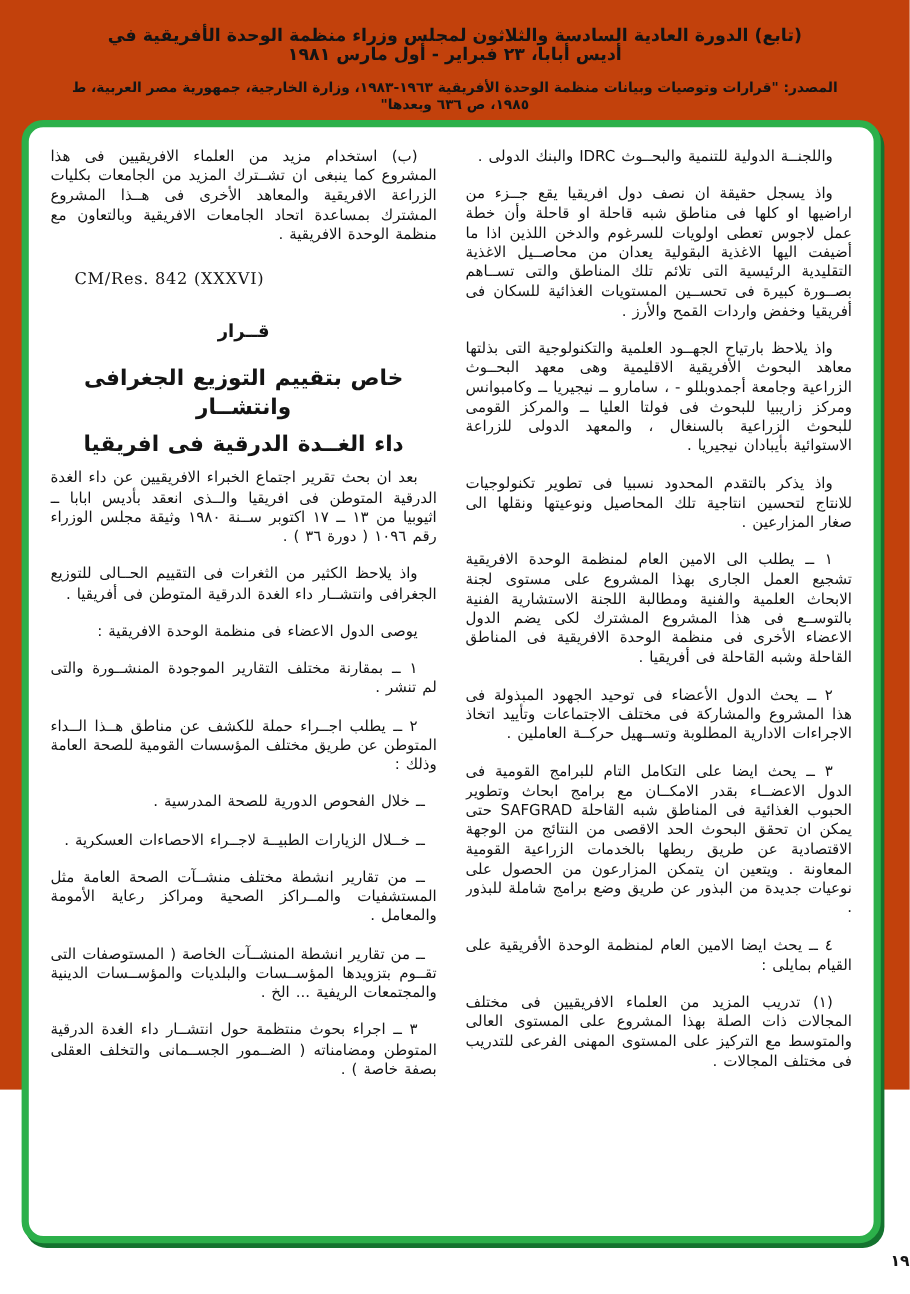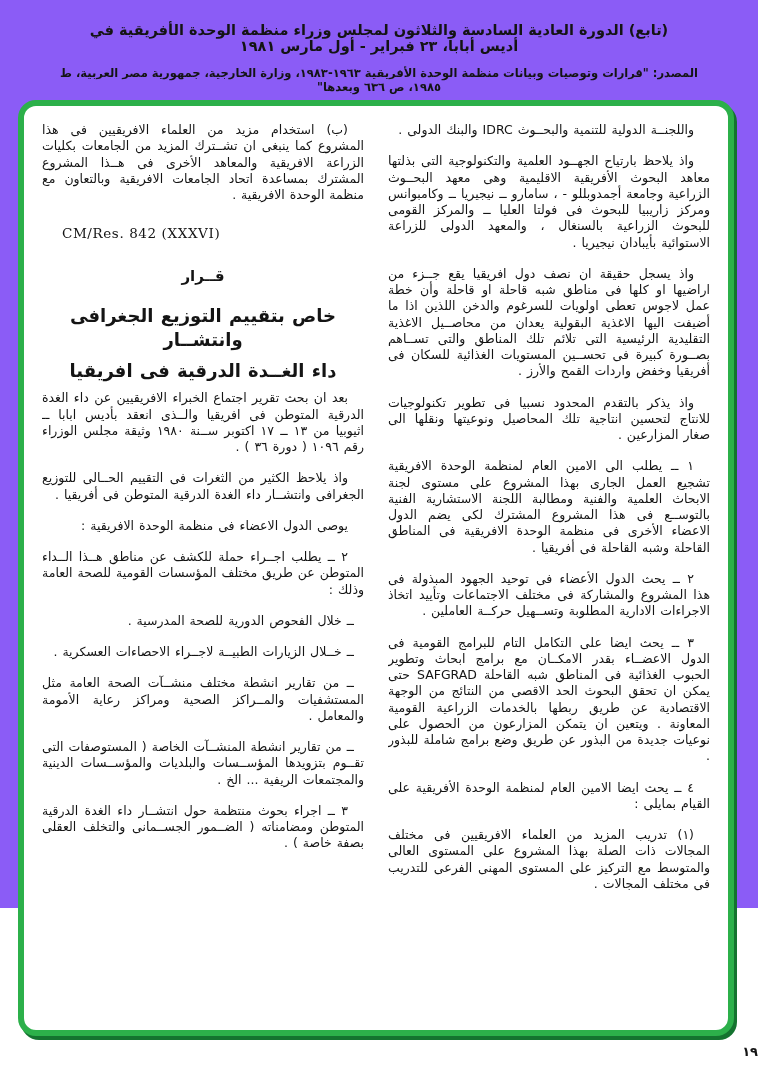--- a/index.html
+++ b/index.html
@@ -5,21 +5,21 @@
   * { box-sizing: border-box; }
   html, body { margin: 0; padding: 0; }
   body {
     width: 758px; height: 1078px;
     background: #ffffff;
     font-family: "DejaVu Sans", sans-serif;
     color: #141414;
     position: relative;
     overflow: hidden;
   }
-  .page { position: relative; width: 758px; height: 908px; background: #8b5cf6; }
+  .page { position: relative; width: 758px; height: 908px; background: #c2410c; }
 
   
   .header {
     position: absolute; top: 22px; left: 0; right: 0;
     text-align: center; direction: rtl;
   }
   .header-line1 {
     font-size: 14.5px; font-weight: bold; letter-spacing: 0.2px;
     padding: 0 70px;
   }
@@ -80,39 +80,40 @@
   <div class="header">
     <div class="header-line1">(تابع) الدورة العادية السادسة والثلاثون لمجلس وزراء منظمة الوحدة الأفريقية في أديس أبابا، ٢٣ فبراير - أول مارس ١٩٨١</div>
     <div class="header-line2">المصدر: "قرارات وتوصيات وبيانات منظمة الوحدة الأفريقية ١٩٦٣-١٩٨٣، وزارة الخارجية، جمهورية مصر العربية، ط ١٩٨٥، ص ٦٣٦ وبعدها"</div>
   </div>
 
   <div class="frame">
     <div class="cols">
 
       <div class="col">
         <p class="para">واللجنــة الدولية للتنمية والبحــوث IDRC والبنك الدولى .</p>
+        <p class="para">واذ يسجل حقيقة ان نصف دول افريقيا يقع جــزء من اراضيها او كلها فى مناطق شبه قاحلة او قاحلة وأن خطة عمل لاجوس تعطى اولويات للسرغوم والدخن اللذين اذا ما أضيفت اليها الاغذية البقولية يعدان من محاصــيل الاغذية التقليدية الرئيسية التى تلائم تلك المناطق والتى تســاهم بصــورة كبيرة فى تحســين المستويات الغذائية للسكان فى أفريقيا وخفض واردات القمح والأرز .</p>
         <p class="para">واذ يلاحظ بارتياح الجهــود العلمية والتكنولوجية التى بذلتها معاهد البحوث الأفريقية الاقليمية وهى معهد البحــوث الزراعية وجامعة أجمدوبللو - ، سامارو ــ نيجيريا ــ وكامبوانس ومركز زاريبيا للبحوث فى فولتا العليا ــ والمركز القومى للبحوث الزراعية بالسنغال ، والمعهد الدولى للزراعة الاستوائية بأيبادان نيجيريا .</p>
-        <p class="para">واذ يسجل حقيقة ان نصف دول افريقيا يقع جــزء من اراضيها او كلها فى مناطق شبه قاحلة او قاحلة وأن خطة عمل لاجوس تعطى اولويات للسرغوم والدخن اللذين اذا ما أضيفت اليها الاغذية البقولية يعدان من محاصــيل الاغذية التقليدية الرئيسية التى تلائم تلك المناطق والتى تســاهم بصــورة كبيرة فى تحســين المستويات الغذائية للسكان فى أفريقيا وخفض واردات القمح والأرز .</p>
         <p class="para">واذ يذكر بالتقدم المحدود نسبيا فى تطوير تكنولوجيات للانتاج لتحسين انتاجية تلك المحاصيل ونوعيتها ونقلها الى صغار المزارعين .</p>
         <p class="para">١ ــ يطلب الى الامين العام لمنظمة الوحدة الافريقية تشجيع العمل الجارى بهذا المشروع على مستوى لجنة الابحاث العلمية والفنية ومطالبة اللجنة الاستشارية الفنية بالتوســع فى هذا المشروع المشترك لكى يضم الدول الاعضاء الأخرى فى منظمة الوحدة الافريقية فى المناطق القاحلة وشبه القاحلة فى أفريقيا .</p>
         <p class="para">٢ ــ يحث الدول الأعضاء فى توحيد الجهود المبذولة فى هذا المشروع والمشاركة فى مختلف الاجتماعات وتأييد اتخاذ الاجراءات الادارية المطلوبة وتســهيل حركــة العاملين .</p>
         <p class="para">٣ ــ يحث ايضا على التكامل التام للبرامج القومية فى الدول الاعضــاء بقدر الامكــان مع برامج ابحاث وتطوير الحبوب الغذائية فى المناطق شبه القاحلة SAFGRAD حتى يمكن ان تحقق البحوث الحد الاقصى من النتائج من الوجهة الاقتصادية عن طريق ربطها بالخدمات الزراعية القومية المعاونة . ويتعين ان يتمكن المزارعون من الحصول على نوعيات جديدة من البذور عن طريق وضع برامج شاملة للبذور .</p>
         <p class="para">٤ ــ يحث ايضا الامين العام لمنظمة الوحدة الأفريقية على القيام بمايلى :</p>
         <p class="para">(١) تدريب المزيد من العلماء الافريقيين فى مختلف المجالات ذات الصلة بهذا المشروع على المستوى العالى والمتوسط مع التركيز على المستوى المهنى الفرعى للتدريب فى مختلف المجالات .</p>
       </div>
 
       <div class="col">
         <p class="para">(ب) استخدام مزيد من العلماء الافريقيين فى هذا المشروع كما ينبغى ان تشــترك المزيد من الجامعات بكليات الزراعة الافريقية والمعاهد الأخرى فى هــذا المشروع المشترك بمساعدة اتحاد الجامعات الافريقية وبالتعاون مع منظمة الوحدة الافريقية .</p>
         <p class="ref-line">CM/Res. 842 (XXXVI)</p>
         <p class="doc-title">قــرار</p>
         <p class="doc-subtitle">خاص بتقييم التوزيع الجغرافى وانتشــار</p>
         <p class="doc-subtitle last">داء الغــدة الدرقية فى افريقيا</p>
         <p class="para">بعد ان بحث تقرير اجتماع الخبراء الافريقيين عن داء الغدة الدرقية المتوطن فى افريقيا والــذى انعقد بأديس ابابا ــ اثيوبيا من ١٣ ــ ١٧ اكتوبر ســنة ١٩٨٠ وثيقة مجلس الوزراء رقم ١٠٩٦ ( دورة ٣٦ ) .</p>
         <p class="para">واذ يلاحظ الكثير من الثغرات فى التقييم الحــالى للتوزيع الجغرافى وانتشــار داء الغدة الدرقية المتوطن فى أفريقيا .</p>
         <p class="para">يوصى الدول الاعضاء فى منظمة الوحدة الافريقية :</p>
+        <p class="para">١ ــ بمقارنة مختلف التقارير الموجودة المنشــورة والتى لم تنشر .</p>
         <p class="para">٢ ــ يطلب اجــراء حملة للكشف عن مناطق هــذا الــداء المتوطن عن طريق مختلف المؤسسات القومية للصحة العامة وذلك :</p>
         <p class="para bullet">ــ خلال الفحوص الدورية للصحة المدرسية .</p>
         <p class="para bullet">ــ خــلال الزيارات الطبيــة لاجــراء الاحصاءات العسكرية .</p>
         <p class="para bullet">ــ من تقارير انشطة مختلف منشــآت الصحة العامة مثل المستشفيات والمــراكز الصحية ومراكز رعاية الأمومة والمعامل .</p>
         <p class="para bullet">ــ من تقارير انشطة المنشــآت الخاصة ( المستوصفات التى تقــوم بتزويدها المؤســسات والبلديات والمؤســسات الدينية والمجتمعات الريفية ... الخ .</p>
         <p class="para">٣ ــ اجراء بحوث منتظمة حول انتشــار داء الغدة الدرقية المتوطن ومضامناته ( الضــمور الجســمانى والتخلف العقلى بصفة خاصة ) .</p>
       </div>
 
     </div>
   </div>

